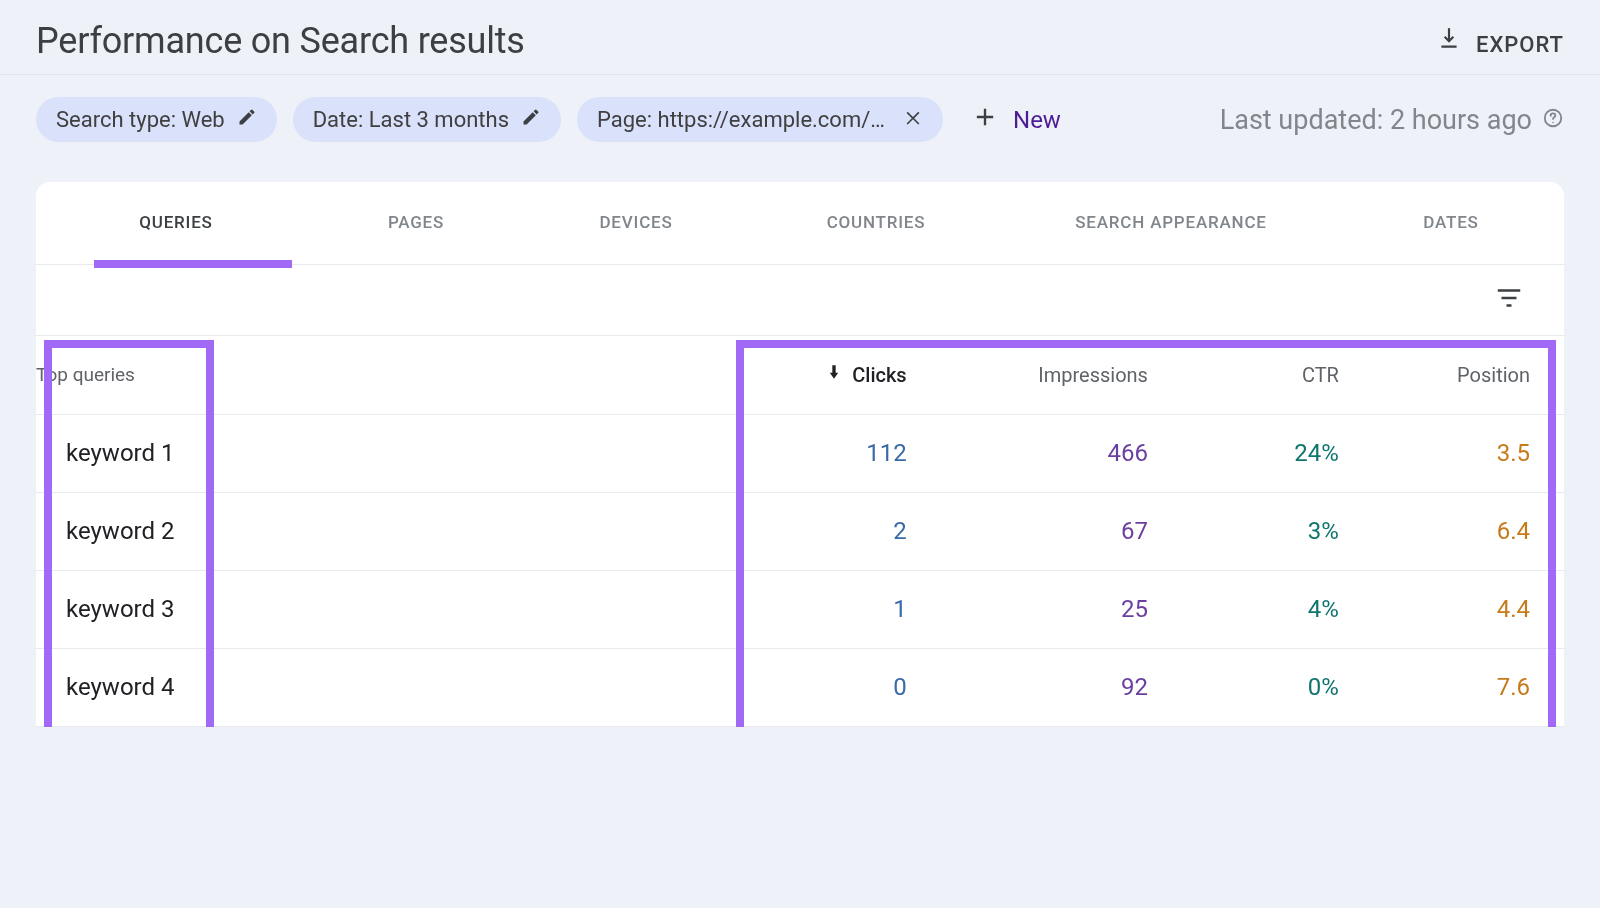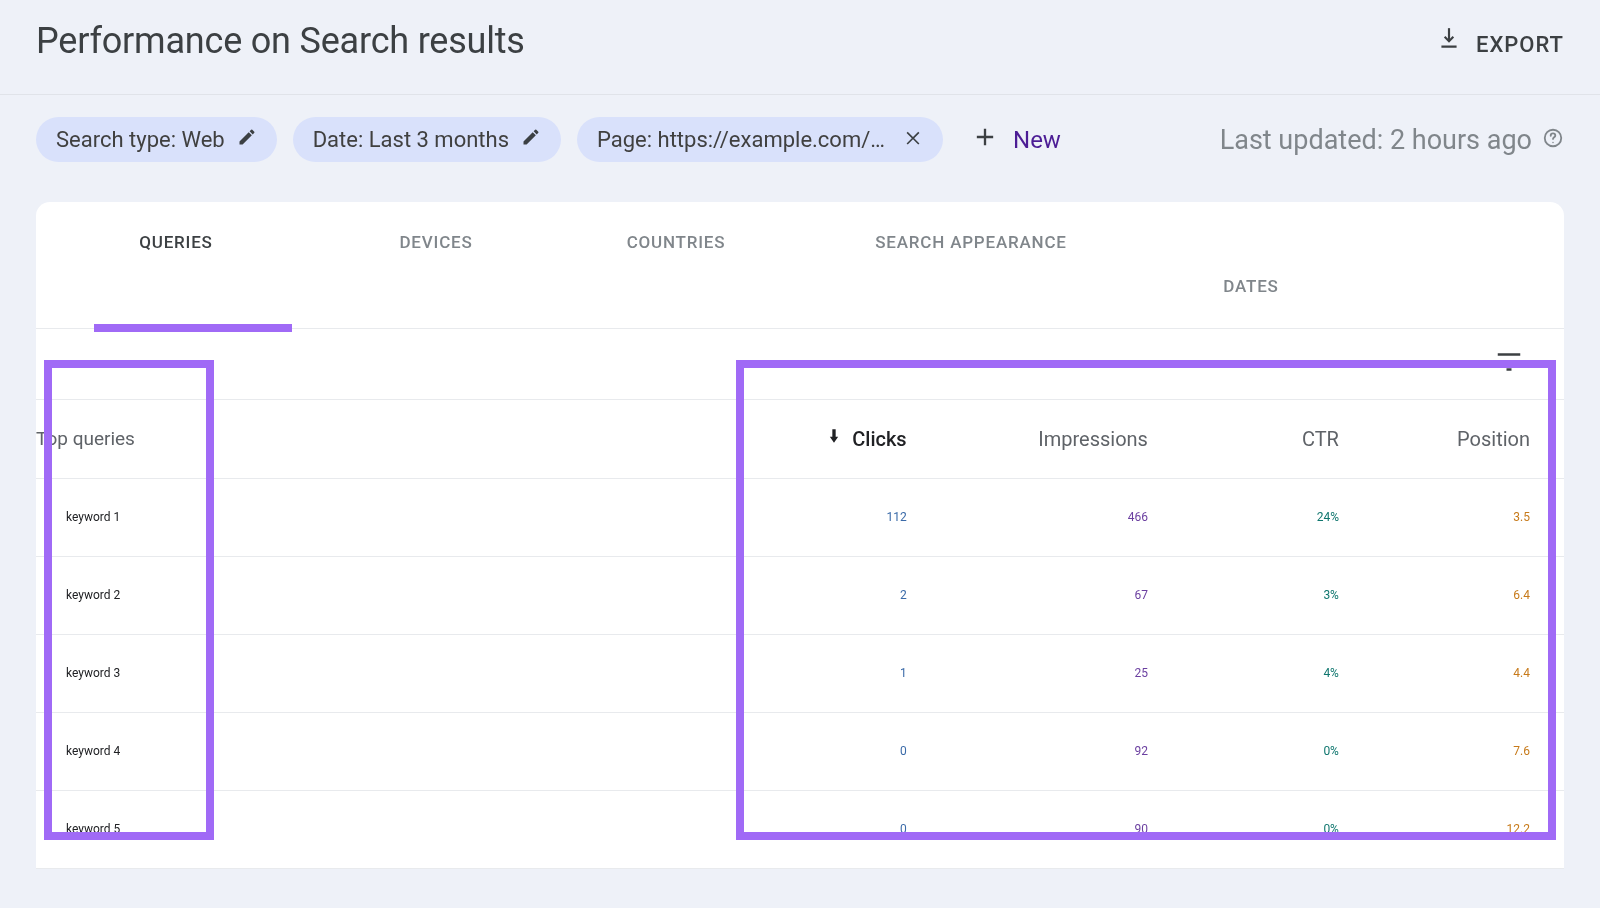--- a/index.html
+++ b/index.html
@@ -8,21 +8,21 @@
     background: #eef1f8;
     color: #3c4043;
     width: 1600px;
     height: 908px;
     overflow: hidden;
   }
   .header-row {
     display: flex;
     align-items: center;
     justify-content: space-between;
-    padding: 20px 36px 32px 36px;
+    padding: 20px 36px 12px 36px;
     border-bottom: 1px solid #e0e3e9;
   }
   .page-title {
     font-size: 36px;
     font-weight: 400;
     color: #3c4043;
     letter-spacing: -0.2px;
   }
   .export-btn {
     display: flex;
@@ -93,21 +93,21 @@
     letter-spacing: 0.8px;
     color: #80868b;
     cursor: pointer;
     text-align: center;
   }
   .tab.t0 { width: 280px; color: #3c4043; }
   .tab.t1 { width: 200px; }
   .tab.t2 { width: 240px; }
   .tab.t3 { width: 240px; }
   .tab.t4 { width: 350px; }
-  .tab.t5 { width: 210px; margin-top: 44px; }
+  .tab.t5 { width: 210px; }
   .tab-underline {
     position: absolute;
     bottom: -4px;
     left: 58px;
     width: 198px;
     height: 8px;
     background: #a06af6;
   }
   .toolbar-row {
     display: flex;
@@ -141,21 +141,21 @@
   }
   .table th.clicks-col {
     color: #202124;
     font-weight: 500;
   }
   .sort-arrow { display: inline-flex; align-items: center; margin-right: 8px; }
   .sort-arrow svg { width: 20px; height: 20px; }
   .table td {
     text-align: right;
     padding-right: 24px;
-    font-size: 12px;
+    font-size: 24px;
   }
   .table td.qcell {
     text-align: left;
     padding-left: 30px;
     color: #202124;
   }
   .c-clicks { color: #3a6aa8; }
   .c-impr { color: #6b3fa0; }
   .c-ctr { color: #0f766e; }
   .c-pos { color: #c77a1a; }
@@ -232,20 +232,21 @@
           <path d="M9.5 9.5a2.5 2.5 0 0 1 5 0c0 1.5-2.5 2-2.5 3.5" stroke-linecap="round"></path>
           <circle cx="12" cy="17" r="0.8" fill="#80868b" stroke="none"></circle>
         </svg>
     </span>
   </div>
 </div>
 
 <div class="card wrap">
   <div class="tabs">
     <div class="tab t0">QUERIES</div>
+    <div class="tab t1">PAGES</div>
     <div class="tab t3">DEVICES</div>
     <div class="tab t2">COUNTRIES</div>
     <div class="tab t4">SEARCH APPEARANCE</div>
     <div class="tab t5">DATES</div>
     <div class="tab-underline"></div>
   </div>
 
   <div class="toolbar-row">
     <div class="filter-icon">
       <svg viewBox="0 0 24 24" fill="#3c4043">
@@ -292,25 +293,18 @@
           <td class="c-ctr colw-ctr">4%</td>
           <td class="c-pos colw-pos">4.4</td>
         </tr>
         <tr>
           <td class="qcell colw-q">keyword 4</td>
           <td class="c-clicks colw-clicks">0</td>
           <td class="c-impr colw-impr">92</td>
           <td class="c-ctr colw-ctr">0%</td>
           <td class="c-pos colw-pos">7.6</td>
         </tr>
-        <tr>
-          <td class="qcell colw-q">keyword 5</td>
-          <td class="c-clicks colw-clicks">0</td>
-          <td class="c-impr colw-impr">90</td>
-          <td class="c-ctr colw-ctr">0%</td>
-          <td class="c-pos colw-pos">12.2</td>
-        </tr>
       </tbody>
   </table>
 
   <div class="hl" style="top:158px; left:8px; width:170px; height:480px;"></div>
   <div class="hl" style="top:158px; left:700px; width:820px; height:480px;"></div>
 </div>
 
 </body></html>

